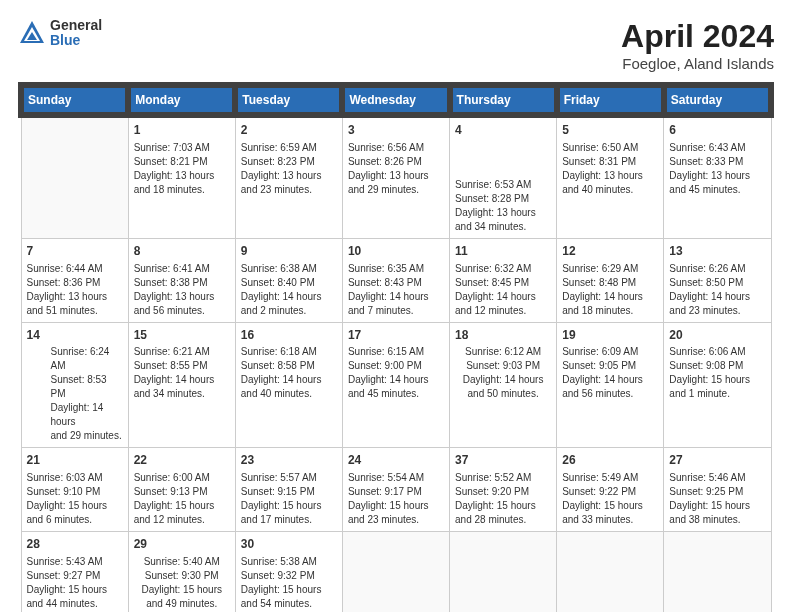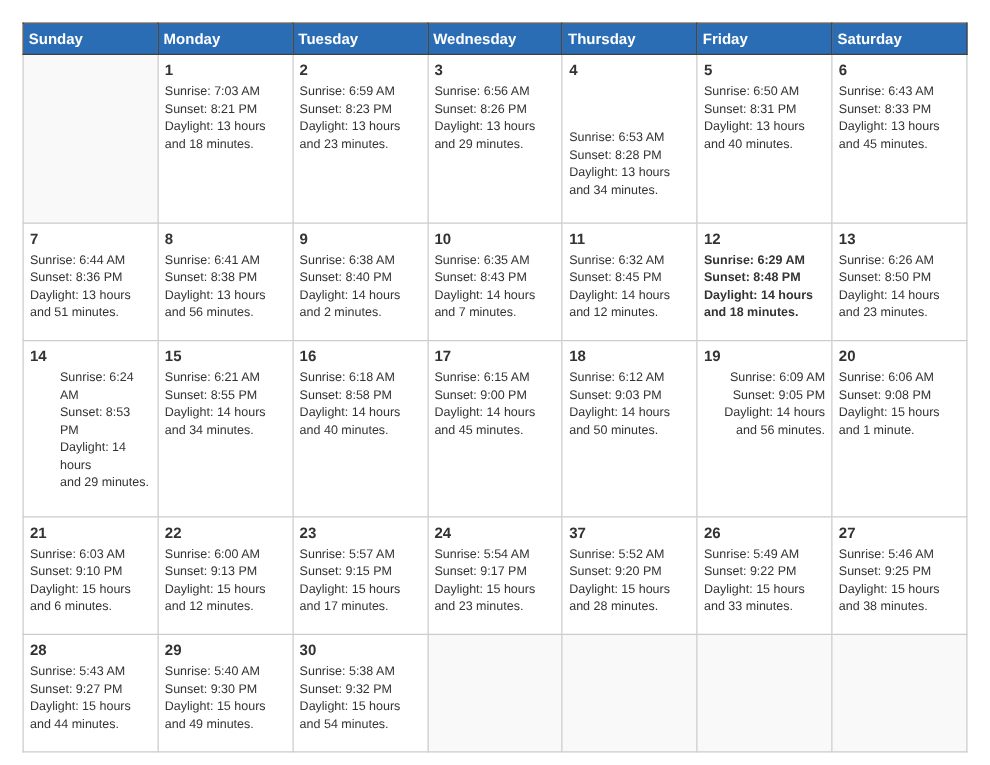--- a/index.html
+++ b/index.html
@@ -65,21 +65,21 @@
       width: 100%;
       font-size: 10.5px;
     }
     .calendar th {
       background: #2a6db5;
       color: #fff;
       padding: 5px 4px;
       text-align: left;
       font-size: 12px;
       font-weight: bold;
-      border: 1px solid #404040;
+      border: 6px solid #404040;
     }
     .calendar td {
       border: 1px solid #ccc;
       vertical-align: top;
       padding: 4px 5px;
       width: calc(100%/7);
       min-height: 80px;
       color: #333;
       line-height: 1.4;
     }
@@ -94,20 +94,37 @@
     }
     .day-info {
       font-size: 10px;
       color: #333;
     }
   </style>
 </head>
 <body>
 
 <div class="page">
+  <div class="header">
+    <div class="logo">
+      <svg class="logo-icon" viewBox="0 0 28 28">
+        <polygon points="14,2 26,24 2,24" fill="#2a6db5"></polygon>
+        <polygon points="14,8 22,22 6,22" fill="#fff"></polygon>
+        <polygon points="14,13 19,21 9,21" fill="#2a6db5"></polygon>
+      </svg>
+      <div class="logo-text">
+        <span class="logo-general">General</span>
+        <span class="logo-blue">Blue</span>
+      </div>
+    </div>
+    <div class="title-block">
+      <div class="main-title">April 2024</div>
+      <div class="subtitle">Foegloe, Aland Islands</div>
+    </div>
+  </div>
 
   <table class="calendar">
     <thead>
       <tr>
       <th>Sunday</th>
           <th>Monday</th>
           <th>Tuesday</th>
           <th>Wednesday</th>
           <th>Thursday</th>
           <th>Friday</th>
@@ -191,21 +208,21 @@
           </td>
           <td>
             <span class="day-num">11</span>
             <div class="day-info" style="white-space: pre-line;">Sunrise: 6:32 AM
 Sunset: 8:45 PM
 Daylight: 14 hours
 and 12 minutes.</div>
           </td>
           <td>
             <span class="day-num">12</span>
-            <div class="day-info" style="white-space: pre-line; font-weight: bold;">Sunrise: 6:29 AM
+            <div class="day-info" style="white-space: pre-line;">Sunrise: 6:29 AM
 Sunset: 8:48 PM
 Daylight: 14 hours
 and 18 minutes.</div>
           </td>
           <td>
             <span class="day-num">13</span>
             <div class="day-info" style="white-space: pre-line;">Sunrise: 6:26 AM
 Sunset: 8:50 PM
 Daylight: 14 hours
 and 23 minutes.</div>
@@ -235,28 +252,28 @@
           </td>
           <td>
             <span class="day-num">17</span>
             <div class="day-info" style="white-space: pre-line;">Sunrise: 6:15 AM
 Sunset: 9:00 PM
 Daylight: 14 hours
 and 45 minutes.</div>
           </td>
           <td>
             <span class="day-num">18</span>
-            <div class="day-info" style="white-space: pre-line;">Sunrise: 6:12 AM
+            <div class="day-info" style="white-space: pre-line; text-align: center;">Sunrise: 6:12 AM
 Sunset: 9:03 PM
 Daylight: 14 hours
 and 50 minutes.</div>
           </td>
           <td>
             <span class="day-num">19</span>
-            <div class="day-info" style="white-space: pre-line; text-align: right;">Sunrise: 6:09 AM
+            <div class="day-info" style="white-space: pre-line;">Sunrise: 6:09 AM
 Sunset: 9:05 PM
 Daylight: 14 hours
 and 56 minutes.</div>
           </td>
           <td>
             <span class="day-num">20</span>
             <div class="day-info" style="white-space: pre-line;">Sunrise: 6:06 AM
 Sunset: 9:08 PM
 Daylight: 15 hours
 and 1 minute.</div>
@@ -316,21 +333,21 @@
         <tr>
           <td>
             <span class="day-num">28</span>
             <div class="day-info" style="white-space: pre-line;">Sunrise: 5:43 AM
 Sunset: 9:27 PM
 Daylight: 15 hours
 and 44 minutes.</div>
           </td>
           <td>
             <span class="day-num">29</span>
-            <div class="day-info" style="white-space: pre-line;">Sunrise: 5:40 AM
+            <div class="day-info" style="white-space: pre-line; text-align: center;">Sunrise: 5:40 AM
 Sunset: 9:30 PM
 Daylight: 15 hours
 and 49 minutes.</div>
           </td>
           <td>
             <span class="day-num">30</span>
             <div class="day-info" style="white-space: pre-line;">Sunrise: 5:38 AM
 Sunset: 9:32 PM
 Daylight: 15 hours
 and 54 minutes.</div>

